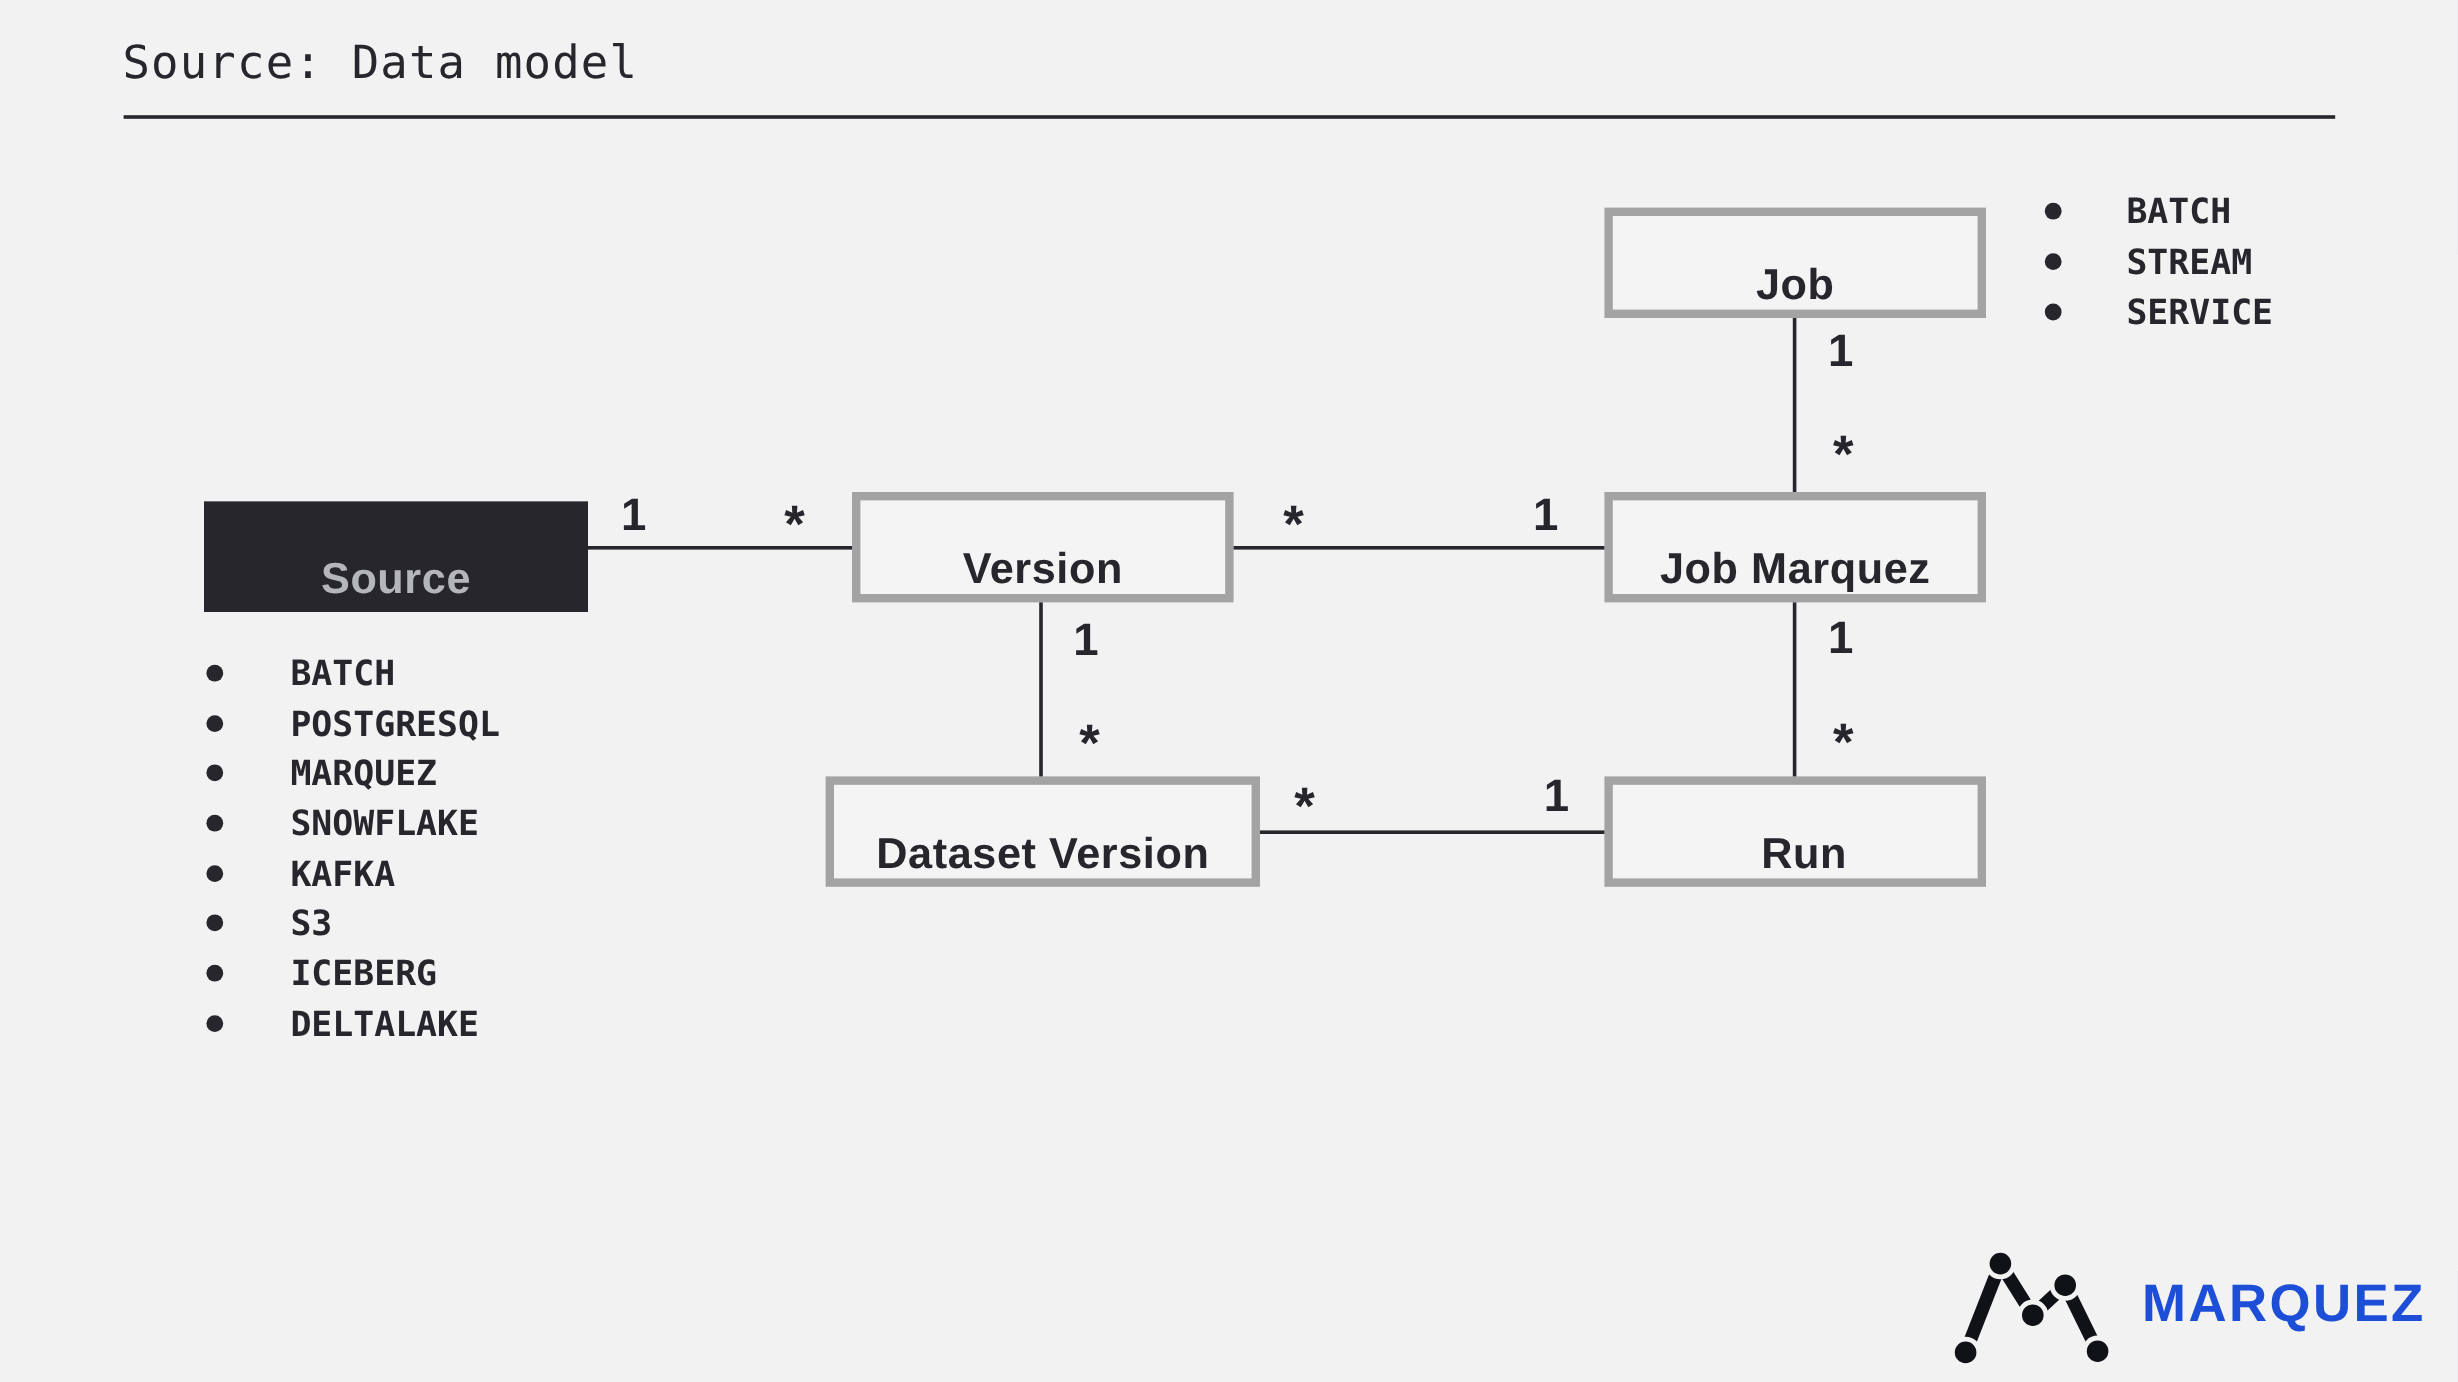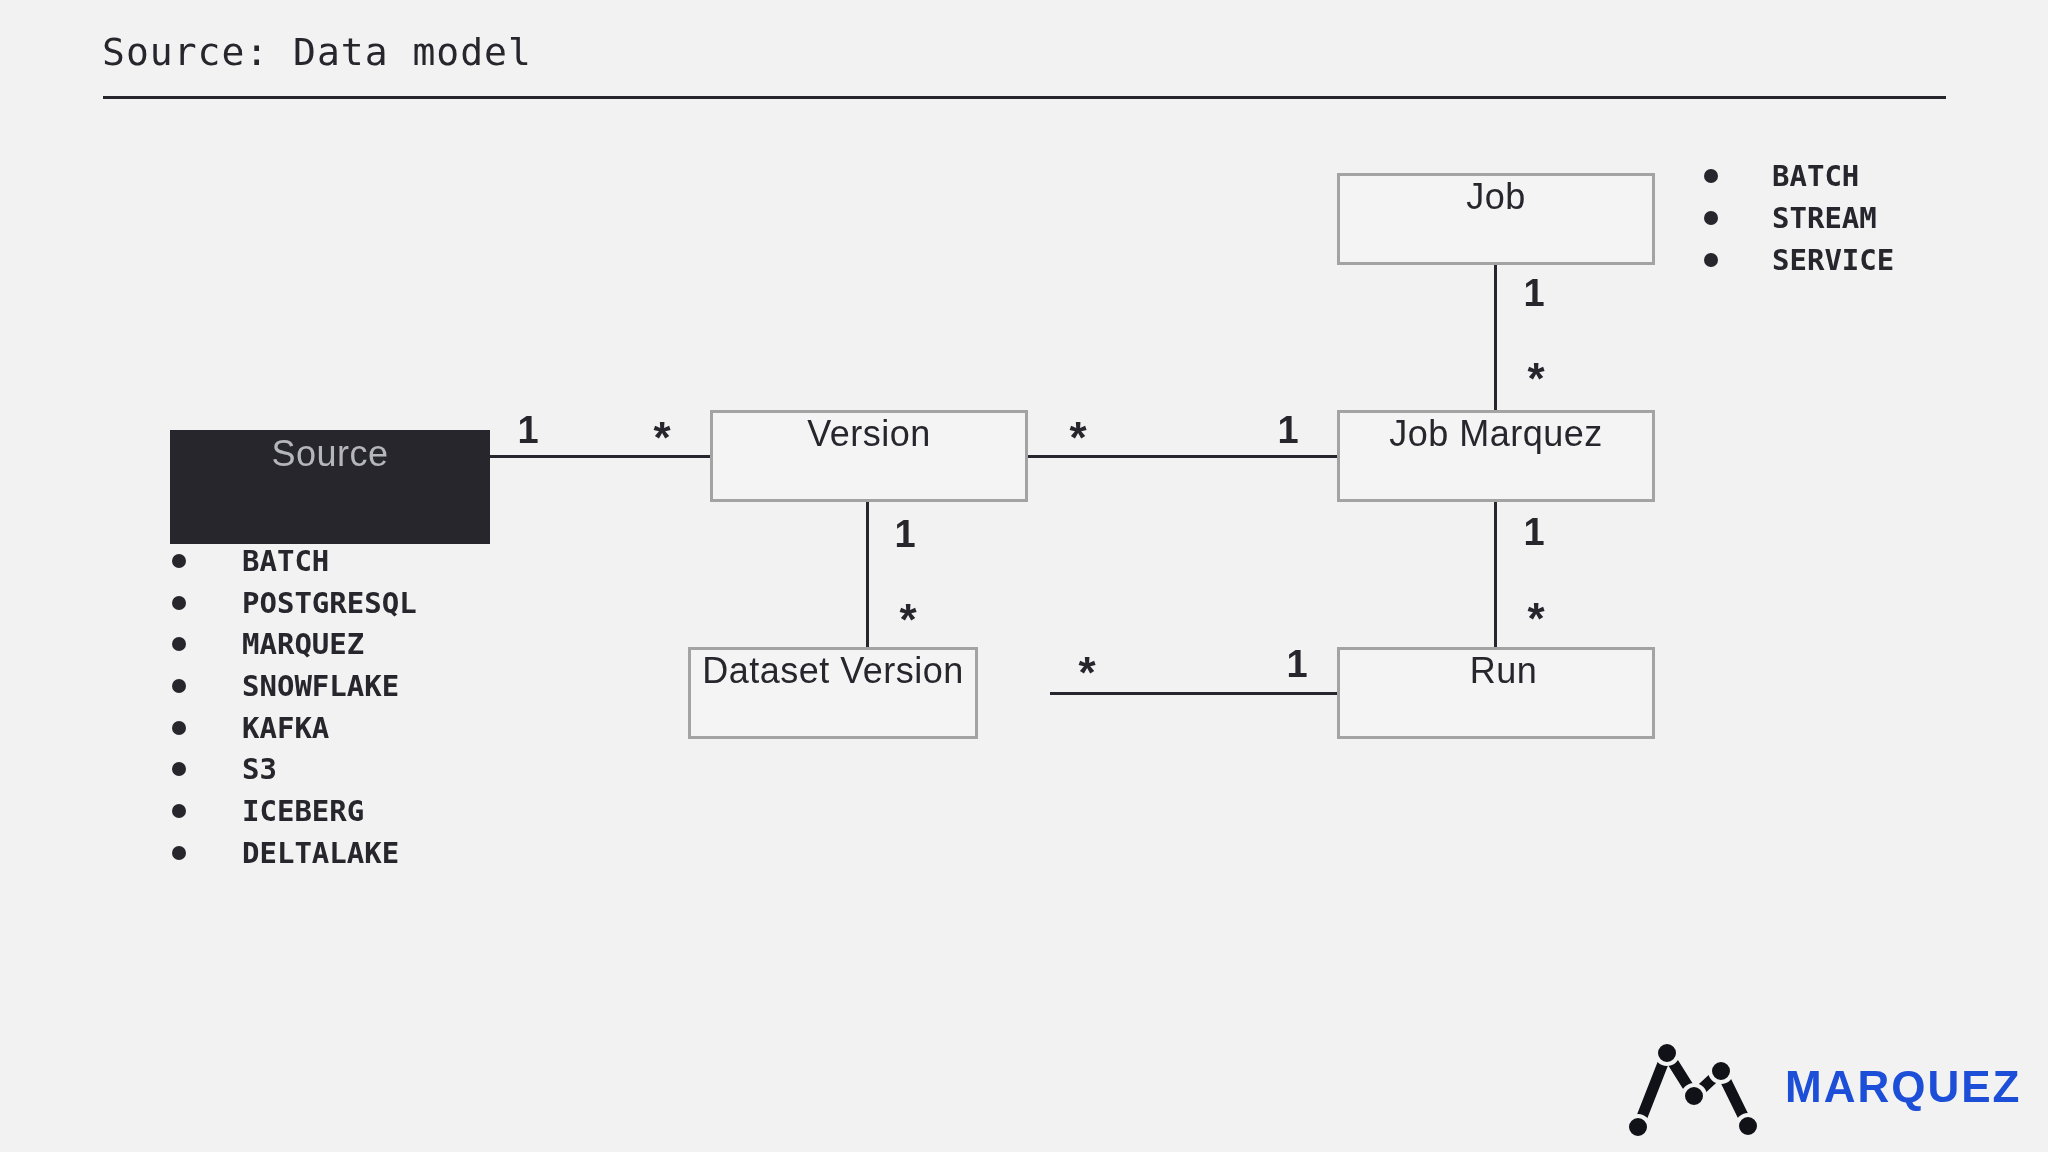--- a/index.html
+++ b/index.html
@@ -18,25 +18,25 @@
     font-size:38px;font-weight:500;letter-spacing:1px;color:#26262c;
     white-space:nowrap;
   }
   .title-rule{
     position:absolute;left:103px;top:96px;width:1843px;height:3px;
     background:#26262c;
   }
   
   .entity{
     position:absolute;
-    border:3px solid #a3a3a3;
+    border:7px solid #a3a3a3;
     background:#f4f4f5;
     box-sizing:border-box;
-    display:flex;align-items:flex-start;justify-content:center;
-    font-size:36px;font-weight:400;letter-spacing:0.5px;
+    display:flex;align-items:flex-end;justify-content:center;
+    font-size:36px;font-weight:700;letter-spacing:0.5px;
     color:#26262c;
   }
   .entity--dark{
     background:#26262c;border-color:#26262c;color:#b5b5bc;
   }
   
   .edge{position:absolute;background:#26262c;}
   
   .card{
     position:absolute;
@@ -77,33 +77,33 @@
 
 <div class="stage">
 
   <div class="title">Source: Data model</div>
   <div class="title-rule"></div>
 
   <div class="entity" style="left:1337px;top:173px;width:318px;height:92px;">
     <span>Job</span>
   </div>
 
-  <div class="entity entity--dark" style="left:170px;top:430px;width:320px;height:114px;">
+  <div class="entity entity--dark" style="left:170px;top:418px;width:320px;height:92px;">
     <span>Source</span>
   </div>
 
   <div class="entity" style="left:710px;top:410px;width:318px;height:92px;">
     <span>Version</span>
   </div>
 
   <div class="entity" style="left:1337px;top:410px;width:318px;height:92px;">
     <span>Job Marquez</span>
   </div>
 
-  <div class="entity" style="left:688px;top:647px;width:290px;height:92px;">
+  <div class="entity" style="left:688px;top:647px;width:362px;height:92px;">
     <span>Dataset Version</span>
   </div>
 
   <div class="entity" style="left:1337px;top:647px;width:318px;height:92px;padding-left:15px;">
     <span>Run</span>
   </div>
 
   <div class="edge" style="left:490px;top:455px;width:220px;height:3px;"></div>
   <div class="edge" style="left:1028px;top:455px;width:309px;height:3px;"></div>
   <div class="edge" style="left:1494px;top:265px;width:3px;height:145px;"></div>

